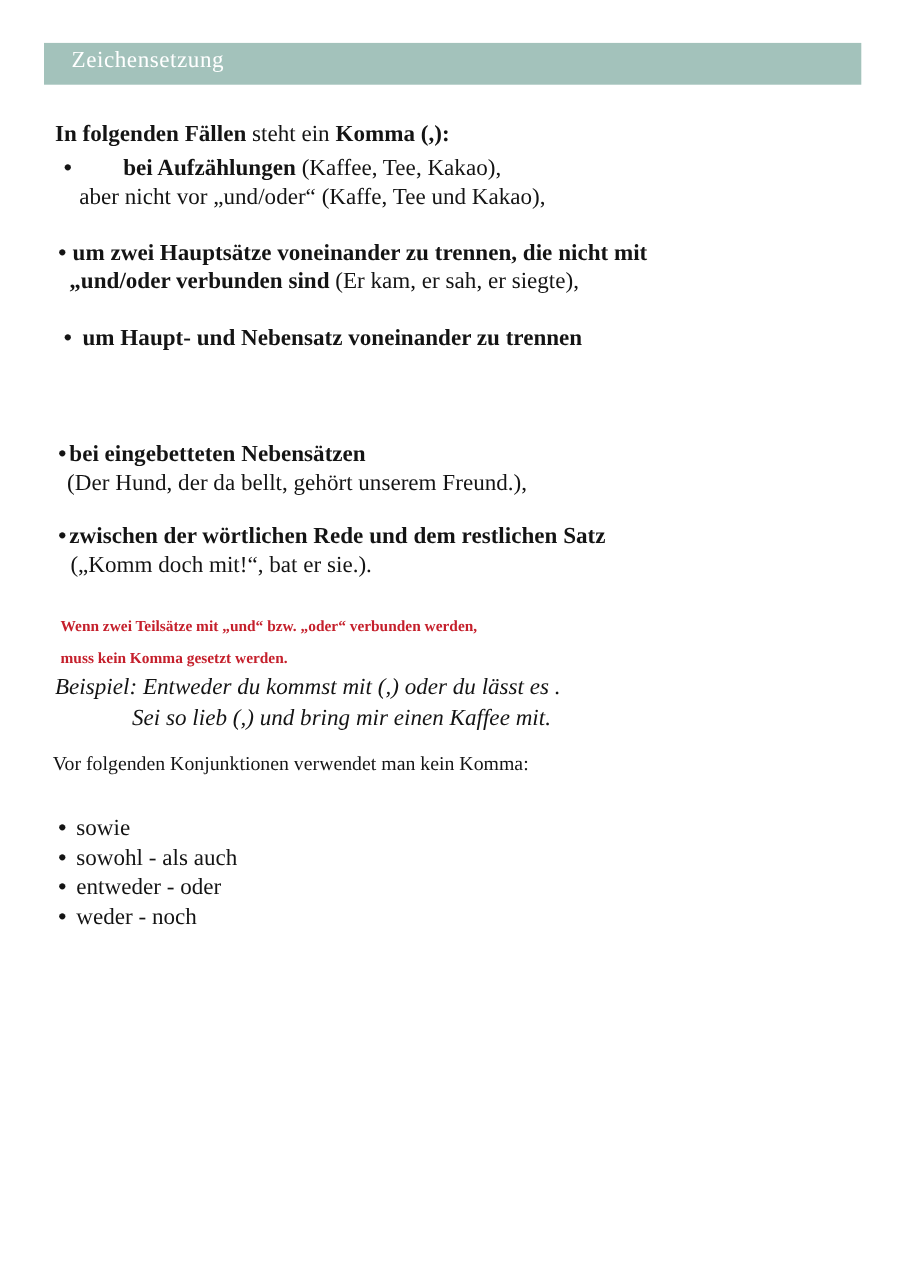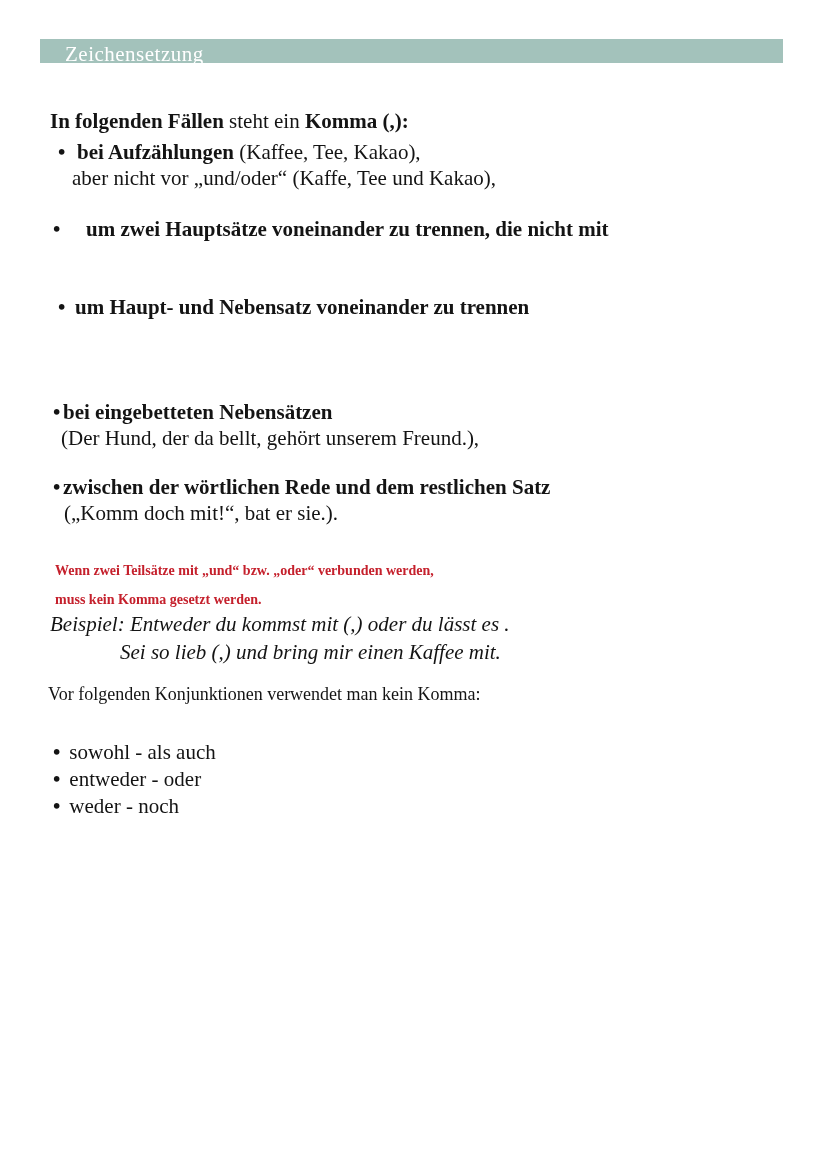--- a/index.html
+++ b/index.html
@@ -14,21 +14,21 @@
     background: #ffffff;
     font-family: "Liberation Serif", "DejaVu Serif", serif;
     color: #141414;
     overflow: hidden;
   }
   .header-bar {
     position: absolute;
     left: 40px;
     top: 39px;
     width: 743px;
-    height: 24px;
+    height: 38px;
     background: #a3c2bb;
   }
   .header-bar .title {
     display: block;
     padding-left: 25px;
     line-height: 30px;
     font-size: 21px;
     color: #ffffff;
     letter-spacing: 0.5px;
   }
@@ -108,27 +108,28 @@
 <div class="page">
 
   <div class="header-bar">
     <span class="title">Zeichensetzung</span>
   </div>
 
   <p class="intro textline"><b>In folgenden Fällen</b><span> steht ein </span><b>Komma (,):</b></p>
 
   <div class="rule" style="top:139px">
     <span class="bullet-marker" style="left:58px">•</span>
-    <div class="textline" style="padding-left:77px"><b>bei Aufzählungen</b><span> (Kaffee, Tee, Kakao),</span></div>
+    <div class="textline" style="padding-left:112px"><b>bei Aufzählungen</b><span> (Kaffee, Tee, Kakao),</span></div>
     <div class="textline" style="padding-left:72px"><span>aber nicht vor „und/oder“ (Kaffe, Tee und Kakao),</span></div>
   </div>
 
   <div class="rule" style="top:216px">
     <span class="bullet-marker" style="left:53px">•</span>
-    <div class="textline" style="padding-left:86px"><b>um zwei Hauptsätze voneinander zu trennen, die nicht mit</b></div>
+    <div class="textline" style="padding-left:66px"><b>um zwei Hauptsätze voneinander zu trennen, die nicht mit</b></div>
+    <div class="textline" style="padding-left:63px"><b>„und/oder verbunden sind</b><span> (Er kam, er sah, er siegte),</span></div>
   </div>
 
   <div class="rule" style="top:294px">
     <span class="bullet-marker" style="left:58px">•</span>
     <div class="textline" style="padding-left:75px"><b>um Haupt- und Nebensatz voneinander zu trennen</b></div>
   </div>
 
   <div class="rule" style="top:399px">
     <span class="bullet-marker" style="left:53px">•</span>
     <div class="textline" style="padding-left:63px"><b>bei eingebetteten Nebensätzen</b></div>
@@ -147,18 +148,19 @@
   </div>
 
   <div class="example">
     <div class="ex-line1">Beispiel: Entweder du kommst mit (,) oder du lässt es .</div>
     <div class="ex-line2">Sei so lieb (,) und bring mir einen Kaffee mit.</div>
   </div>
 
   <div class="subheading">Vor folgenden Konjunktionen verwendet man kein Komma:</div>
 
   <ul class="conj-list">
+    <li><span class="bullet-inline">•</span><span>sowie</span></li>
     <li><span class="bullet-inline">•</span><span>sowohl - als auch</span></li>
     <li><span class="bullet-inline">•</span><span>entweder - oder</span></li>
     <li><span class="bullet-inline">•</span><span>weder - noch</span></li>
   </ul>
 
 </div>
 
 </body></html>

